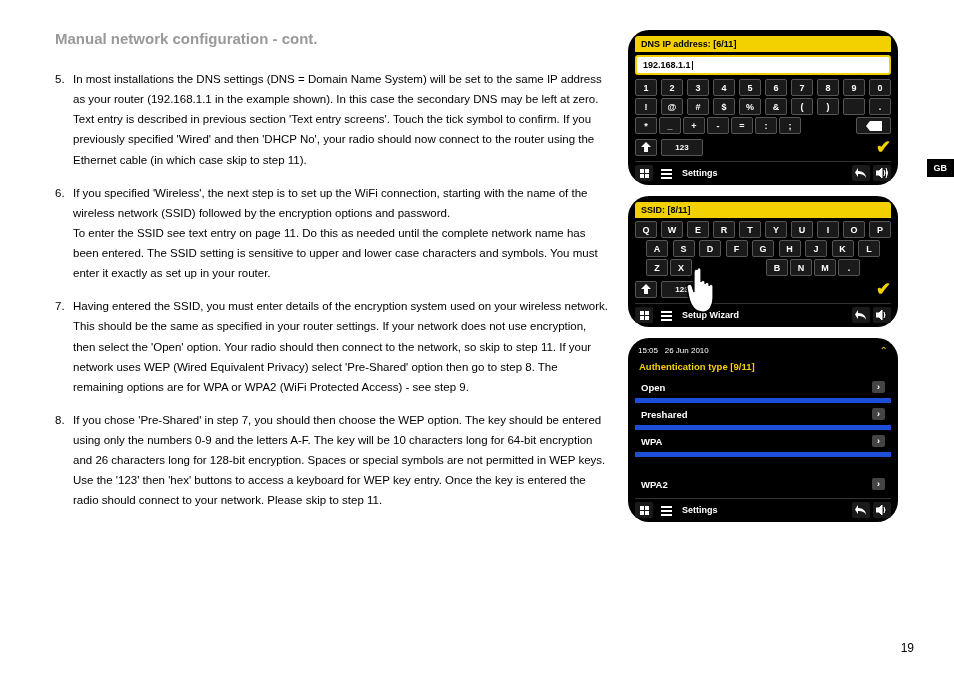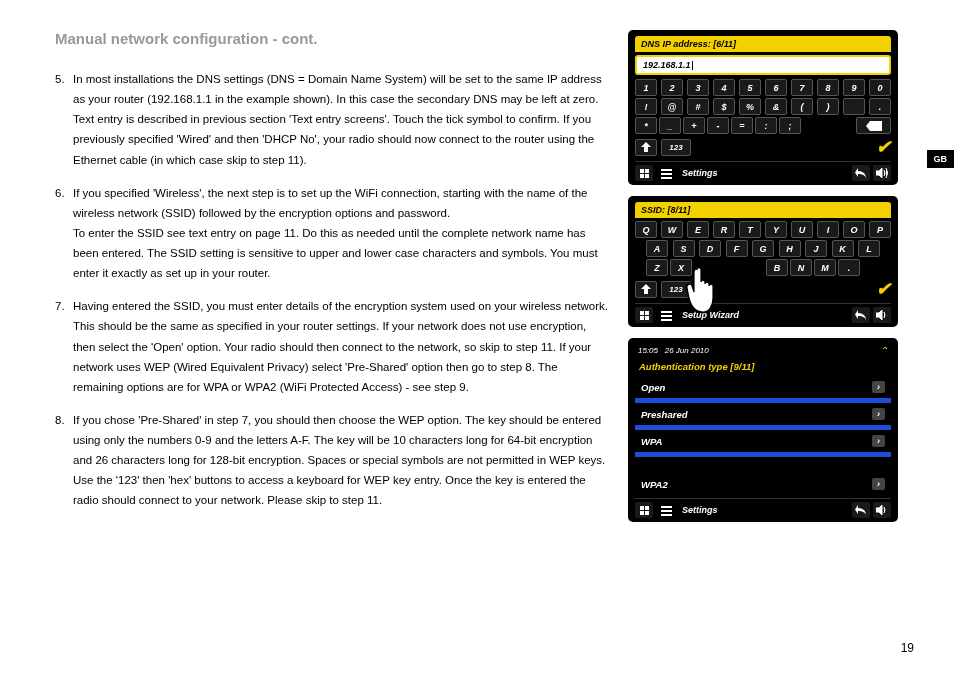--- a/index.html
+++ b/index.html
@@ -5,37 +5,37 @@
   * { box-sizing: border-box; margin: 0; padding: 0; }
   body { font-family: Arial, sans-serif; background: #fff; width: 954px; height: 673px; position: relative; color: #000; }
   .page { padding: 30px 40px 20px 55px; display: flex; gap: 18px; }
   .leftcol { width: 555px; }
   .rightcol { width: 270px; display: flex; flex-direction: column; gap: 11px; }
   h2 { color: #999; font-size: 15px; font-weight: bold; margin-bottom: 22px; }
   ol { list-style: none; }
   ol li { font-size: 11.5px; line-height: 1.75; margin-bottom: 13px; display: flex; }
   ol li .num { width: 18px; flex-shrink: 0; }
   ol li .body { flex: 1; }
-  .gb-tab { position: absolute; right: 0; top: 150px; background: #000; color: #fff; font-size: 9px; font-weight: bold; padding: 4px 7px; }
+  .gb-tab { position: absolute; right: 0; top: 159px; background: #000; color: #fff; font-size: 9px; font-weight: bold; padding: 4px 7px; }
   .page-num { position: absolute; right: 40px; bottom: 18px; font-size: 12px; }
 
-  .screen { background: #000; border-radius: 5px; padding: 6px 7px 4px; color: #fff; font-size: 9px; font-style: italic; }
+  .screen { background: #000; border-radius: 21px; padding: 6px 7px 4px; color: #fff; font-size: 9px; }
   .screen .hdr { background: #f3d000; color: #000; font-weight: bold; padding: 3px 6px; border-radius: 3px 3px 0 0; font-size: 9px; margin-bottom: 3px; }
   .screen .input { background: #fff; color: #000; border: 2px solid #f3d000; border-radius: 3px; padding: 3px 6px; font-weight: bold; font-size: 9px; margin-bottom: 4px; }
   .screen .input .cursor { display: inline-block; width: 1px; height: 9px; background: #000; vertical-align: middle; margin-left: 1px; }
   .keyrow { display: flex; gap: 2px; margin-bottom: 2px; justify-content: space-between; }
   .key { background: #1a1a1a; border: 1px solid #555; border-radius: 2px; width: 22px; height: 17px; display: flex; align-items: center; justify-content: center; font-size: 9px; font-weight: bold; }
   .key.wide { width: 35px; }
   .bottombar { display: flex; align-items: center; gap: 4px; margin-top: 3px; border-top: 1px solid #333; padding-top: 3px; }
   .bb-icon { width: 18px; height: 16px; display: flex; align-items: center; justify-content: center; background: #1a1a1a; border-radius: 2px; }
   .bb-label { font-weight: bold; font-size: 9px; margin-left: 3px; flex: 1; }
   .bb-right { display: flex; gap: 3px; }
   .actrow { display: flex; align-items: center; gap: 4px; margin-top: 2px; }
   .actrow .shift { width: 22px; height: 17px; background: #1a1a1a; border: 1px solid #555; border-radius: 2px; display: flex; align-items: center; justify-content: center; }
-  .actrow .mode { width: 30px; height: 17px; background: #1a1a1a; border: 1px solid #555; border-radius: 2px; display: flex; align-items: center; justify-content: center; font-size: 8px; font-weight: bold; }
+  .actrow .mode { width: 42px; height: 17px; background: #1a1a1a; border: 1px solid #555; border-radius: 2px; display: flex; align-items: center; justify-content: center; font-size: 8px; font-weight: bold; }
   .actrow .sp { flex: 1; }
   .check { color: #f3d000; font-size: 18px; font-weight: bold; }
   .backsp { color: #fff; }
 
   .screen3 .statusbar { display:flex; justify-content: space-between; align-items: center; font-size: 8px; padding: 1px 3px 3px; gap: 24px;}
   .screen3 .hdr3 { color: #f3d000; font-weight: bold; font-size: 9.5px; padding: 2px 4px 4px; }
   .menuitem { display: flex; justify-content: space-between; align-items: center; padding: 5px 6px; border-bottom: 5px solid #1d4ed8; font-weight: bold; font-size: 9.5px; }
   .menuitem .arrow { background: #444; border-radius: 2px; width: 13px; height: 12px; display: flex; align-items: center; justify-content: center; font-size: 9px; }
   .wifi-ic { color: #f3d000; font-size: 10px; }
 

